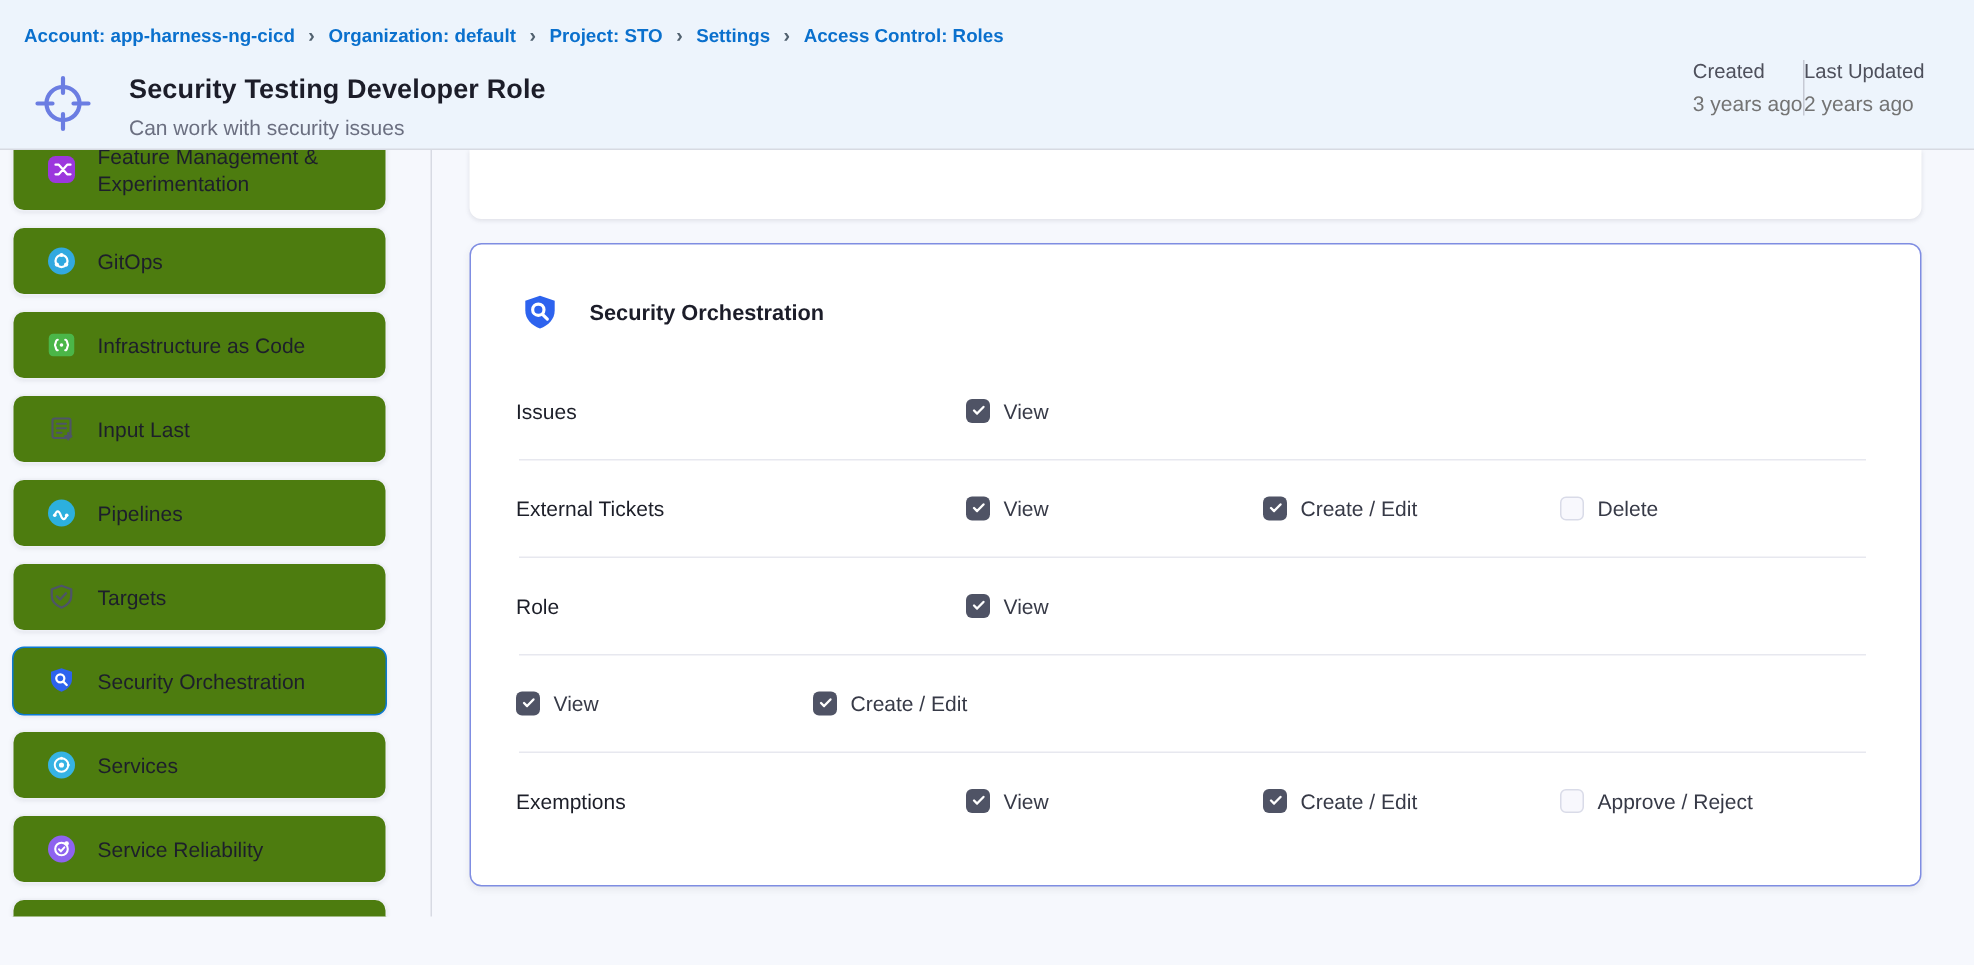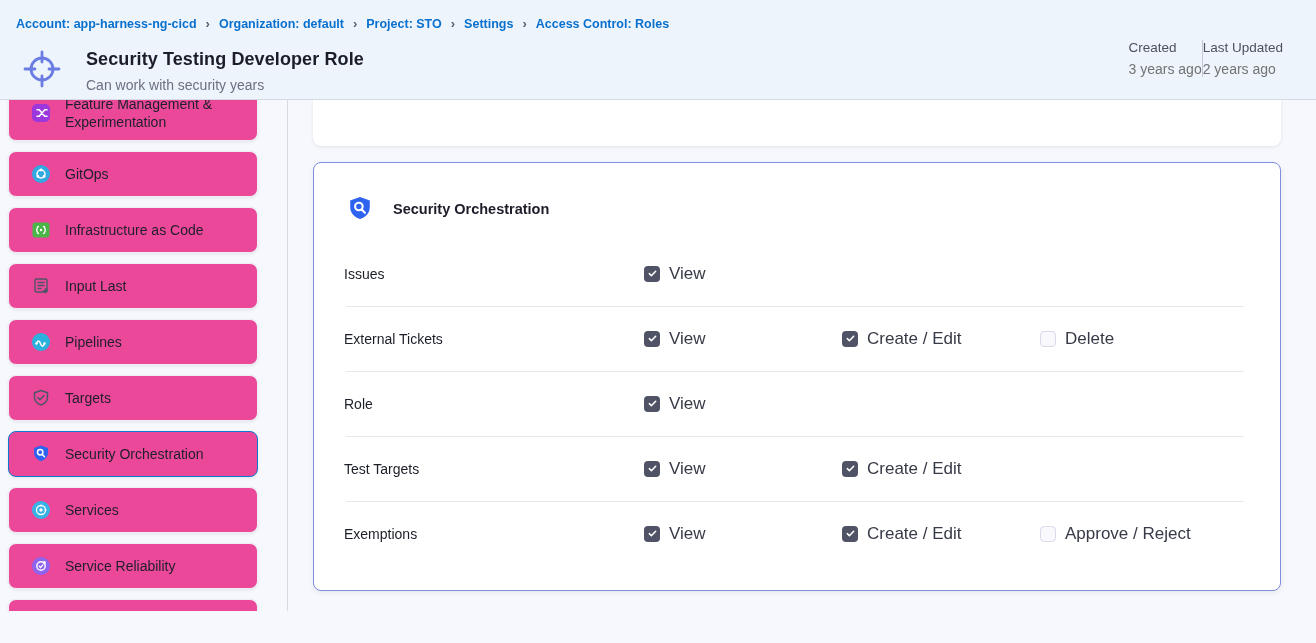--- a/index.html
+++ b/index.html
@@ -24,21 +24,21 @@
   .meta-block { display:flex; flex-direction:column; gap:6px; }
   .meta-label { font-size:13.5px; color:#4e505c; }
   .meta-value { font-size:14px; color:#737373; }
   .meta-divider { width:1px; background:#c6c9d4; }
 
   
   .page-body { display:flex; height:511px; }
 
   
   .sidebar { width:288px; flex:none; border-right:1px solid #d7dae3; overflow:hidden; }
-  .side-card { width:250px; min-height:46px; background:#ec4899; border:1px solid #eef0f6;
+  .side-card { width:250px; min-height:46px; background:#4d7c0f; border:1px solid #eef0f6;
     border-radius:8px; margin:0 0 10px 8px; display:flex; align-items:center;
     padding-left:22px; gap:14px; box-shadow:0 1px 3px rgba(96,97,112,.12); cursor:pointer; }
   .side-card.first { margin-top:-15px; min-height:56px; }
   .side-card.selected { border:1px solid #0b79d2; }
   .side-card.stub { height:46px; }
   .side-icon { width:20px; height:20px; flex:none; }
   .side-icon svg { width:100%; height:100%; display:block; }
   .side-label { font-size:14px; color:#1d1f2b; line-height:1.3; padding-right:10px; }
 
   
@@ -56,21 +56,21 @@
   .perm-row { display:flex; align-items:center; height:65px; padding-left:30px; position:relative; }
   .perm-row + .perm-row::before { content:""; position:absolute; top:0; left:32px; right:36px;
     height:1px; background:#e7e8ef; }
   .perm-label { width:300px; font-size:14px; color:#1c1e28; flex:none; }
   .perm { display:flex; align-items:center; gap:9px; width:198px; flex:none; cursor:pointer; }
   .cb { width:16px; height:16px; border-radius:4px; flex:none;
     display:flex; align-items:center; justify-content:center; }
   .cb.checked { background:#4f5365; }
   .cb.unchecked { background:#f8f8fd; border:1px solid #d9dbe8; }
   .cb svg { width:11px; height:11px; display:block; }
-  .perm-text { font-size:17px; color:#373a47; white-space:nowrap; }
+  .perm-text { font-size:14px; color:#373a47; white-space:nowrap; }
 </style>
 </head>
 <body>
 
 <div class="topbar">
   <div class="breadcrumb">
       <a class="bc-link">Account: app-harness-ng-cicd</a>
       <span class="bc-sep">›</span>
       <a class="bc-link">Organization: default</a>
       <span class="bc-sep">›</span>
@@ -84,21 +84,21 @@
     <span class="role-icon">
         <svg viewBox="0 0 44 44">
           <g stroke="#6b7de2" stroke-width="2.8" stroke-linecap="round" fill="none">
             <circle cx="22" cy="22" r="11"></circle>
             <path d="M22 5v10M22 29v10M5 22h10M29 22h10"></path>
           </g>
         </svg>
       </span>
     <div class="title-block">
       <div class="page-title">Security Testing Developer Role</div>
-      <div class="page-subtitle">Can work with security years</div>
+      <div class="page-subtitle">Can work with security issues</div>
     </div>
   </div>
   <div class="meta">
     <div class="meta-block">
       <span class="meta-label">Created</span>
       <span class="meta-value">3 years ago</span>
     </div>
     <div class="meta-divider"></div>
     <div class="meta-block">
       <span class="meta-label">Last Updated</span>
@@ -262,21 +262,20 @@
             <label class="perm">
               <span class="cb checked">
                 <svg viewBox="0 0 14 14">
                   <path d="M3 7.2l2.6 2.6L11 4.2" fill="none" stroke="#fff" stroke-width="2" stroke-linecap="round" stroke-linejoin="round"></path>
                 </svg>
               </span>
               <span class="perm-text">View</span>
             </label>
           </div>
           <div class="perm-row">
-            <div class="perm-label">Test Targets</div>
             <label class="perm">
               <span class="cb checked">
                 <svg viewBox="0 0 14 14">
                   <path d="M3 7.2l2.6 2.6L11 4.2" fill="none" stroke="#fff" stroke-width="2" stroke-linecap="round" stroke-linejoin="round"></path>
                 </svg>
               </span>
               <span class="perm-text">View</span>
             </label>
             <label class="perm">
               <span class="cb checked">

